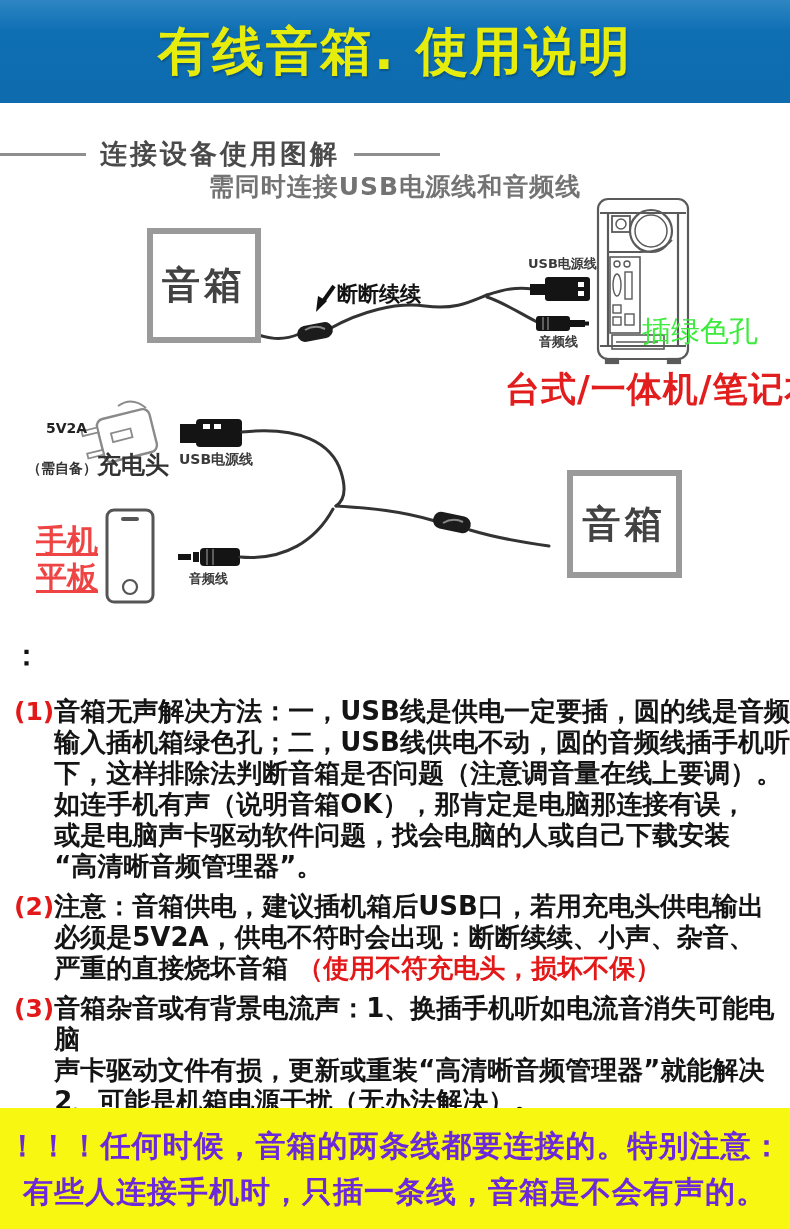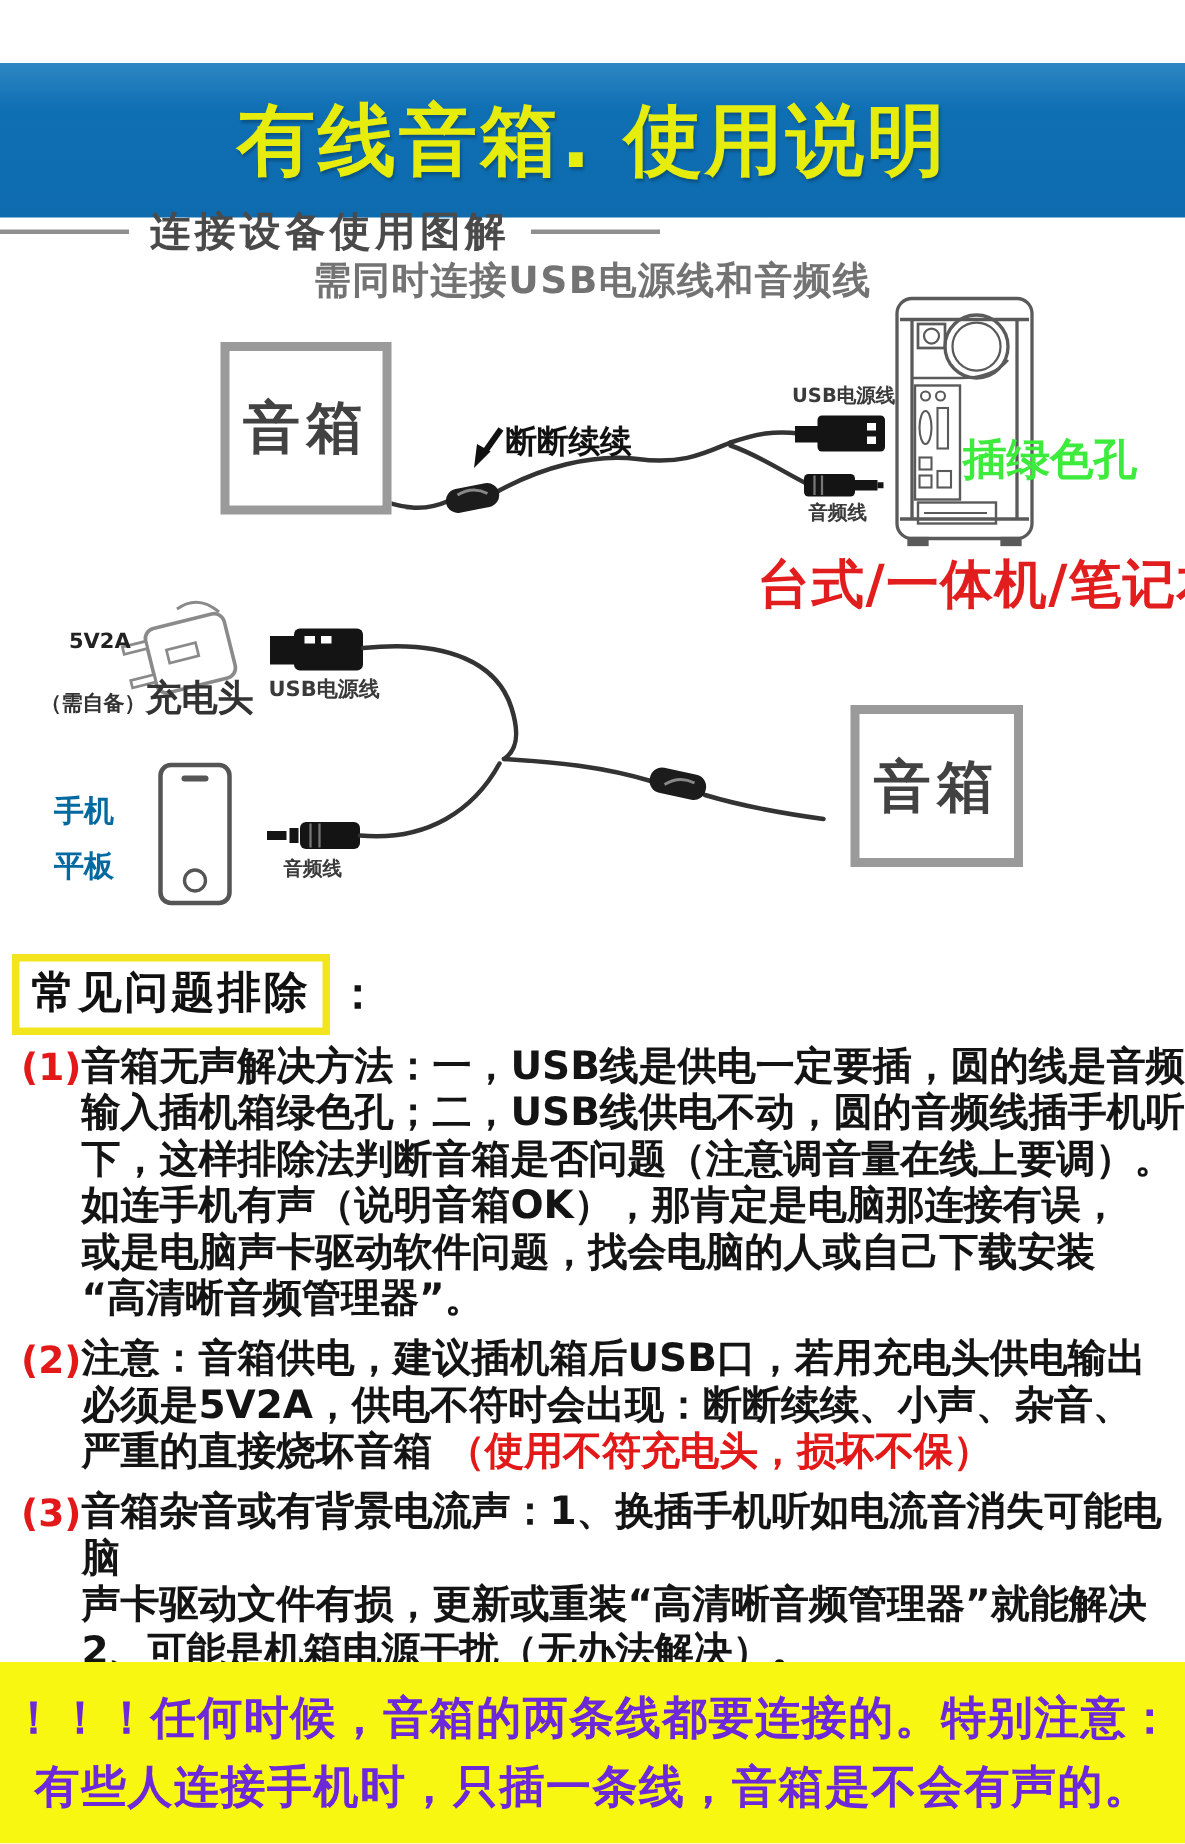--- a/index.html
+++ b/index.html
@@ -8,21 +8,21 @@
     position:relative;
     width:790px; height:1229px;
     background:#ffffff;
     overflow:hidden;
     font-family:"DejaVu Sans","Liberation Sans",sans-serif;
   }
   
   .top-banner {
     position:absolute; left:0; top:0; width:790px; height:103px;
     background:linear-gradient(180deg,#2e86c3 0%,#0f6fb3 30%,#0d6bae 100%);
-    display:flex; align-items:center; justify-content:center;margin-top:42px;
+    display:flex; align-items:center; justify-content:center;
   }
   .top-banner .title {
     color:#e6ec0c; font-size:52px; font-weight:800; letter-spacing:2px;
     text-shadow:1px 2px 2px rgba(0,0,0,.25);
   }
   
   .diagram-header {
     position:absolute; left:0; top:136px; width:790px;
     display:flex; align-items:center; justify-content:flex-start; gap:14px;
   }
@@ -40,29 +40,29 @@
     display:flex; align-items:center; justify-content:center;
     color:#424242; font-size:38px; font-weight:600; letter-spacing:4px;margin-left:17px;
   }
   .speaker-box.pc  { left:130px; top:228px; width:114px; height:115px; }
   .speaker-box.mob { left:550px; top:470px; width:115px; height:108px; }
   
   .lbl { position:absolute; white-space:nowrap; }
   .lbl-volume   { left:337px; top:280px; font-size:21px; font-weight:700; color:#111; }
   .lbl-usb-pc   { left:528px; top:255px; font-size:13px; font-weight:600; color:#3a3a3a; }
   .lbl-audio-pc { left:539px; top:333px; font-size:13px; font-weight:600; color:#3a3a3a; }
-  .lbl-green    { left:642px; top:287px; font-size:29px; font-weight:700; color:#3ceb3c; }
+  .lbl-green    { left:642px; top:312px; font-size:29px; font-weight:400; color:#3ceb3c; }
   .lbl-device-pc{ left:505px; top:366px; font-size:35px; font-weight:800; color:#e21d1d; letter-spacing:1px; }
   .lbl-5v2a     { left:46px;  top:420px; font-size:14px; font-weight:700; color:#222; }
   .lbl-charger  { left:27px;  top:449px; color:#333; }
   .lbl-charger .paren { font-size:14px; font-weight:700; }
   .lbl-charger .big   { font-size:24px; font-weight:600; }
   .lbl-usb-mob  { left:179px; top:451px; font-size:14px; font-weight:600; color:#3a3a3a; }
-  .lbl-phone    { left:36px;  top:522px; font-size:20px; font-weight:800; color:#0369a1;
-                  line-height:37px; white-space:pre-line; }
+  .lbl-phone    { left:36px;  top:522px; font-size:31px; font-weight:800; color:#ef4444;
+                  line-height:37px; white-space:pre-line;text-decoration:underline; }
   .lbl-audio-mob{ left:189px; top:570px; font-size:13px; font-weight:600; color:#3a3a3a; }
   
   .faq-heading {
     position:absolute; left:8px; top:636px;
     display:flex; align-items:center;
   }
   .faq-heading .boxed {
     border:5px solid #f2e51d; padding:1px 8px 3px 8px;
     font-size:29px; font-weight:700; color:#111; letter-spacing:2px;
   }
@@ -211,21 +211,20 @@
 <div class="lbl lbl-5v2a">5V2A</div>
 <div class="lbl lbl-charger">
   <span class="paren">（需自备）</span><span class="big">充电头</span>
 </div>
 <div class="lbl lbl-usb-mob">USB电源线</div>
 <div class="lbl lbl-phone">手机
 平板</div>
 <div class="lbl lbl-audio-mob">音频线</div>
 
 <div class="faq-heading">
-  <div class="boxed">常见问题排除</div>
   <div class="colon">：</div>
 </div>
 
 <div class="faq-list">
   <div class="faq-item">
     <div class="faq-num">(1)</div>
     <div class="faq-text"><span>音箱无声解决方法：一，USB线是供电一定要插，圆的线是音频
 输入插机箱绿色孔；二，USB线供电不动，圆的音频线插手机听
 下，这样排除法判断音箱是否问题（注意调音量在线上要调）。
 如连手机有声（说明音箱OK），那肯定是电脑那连接有误，

